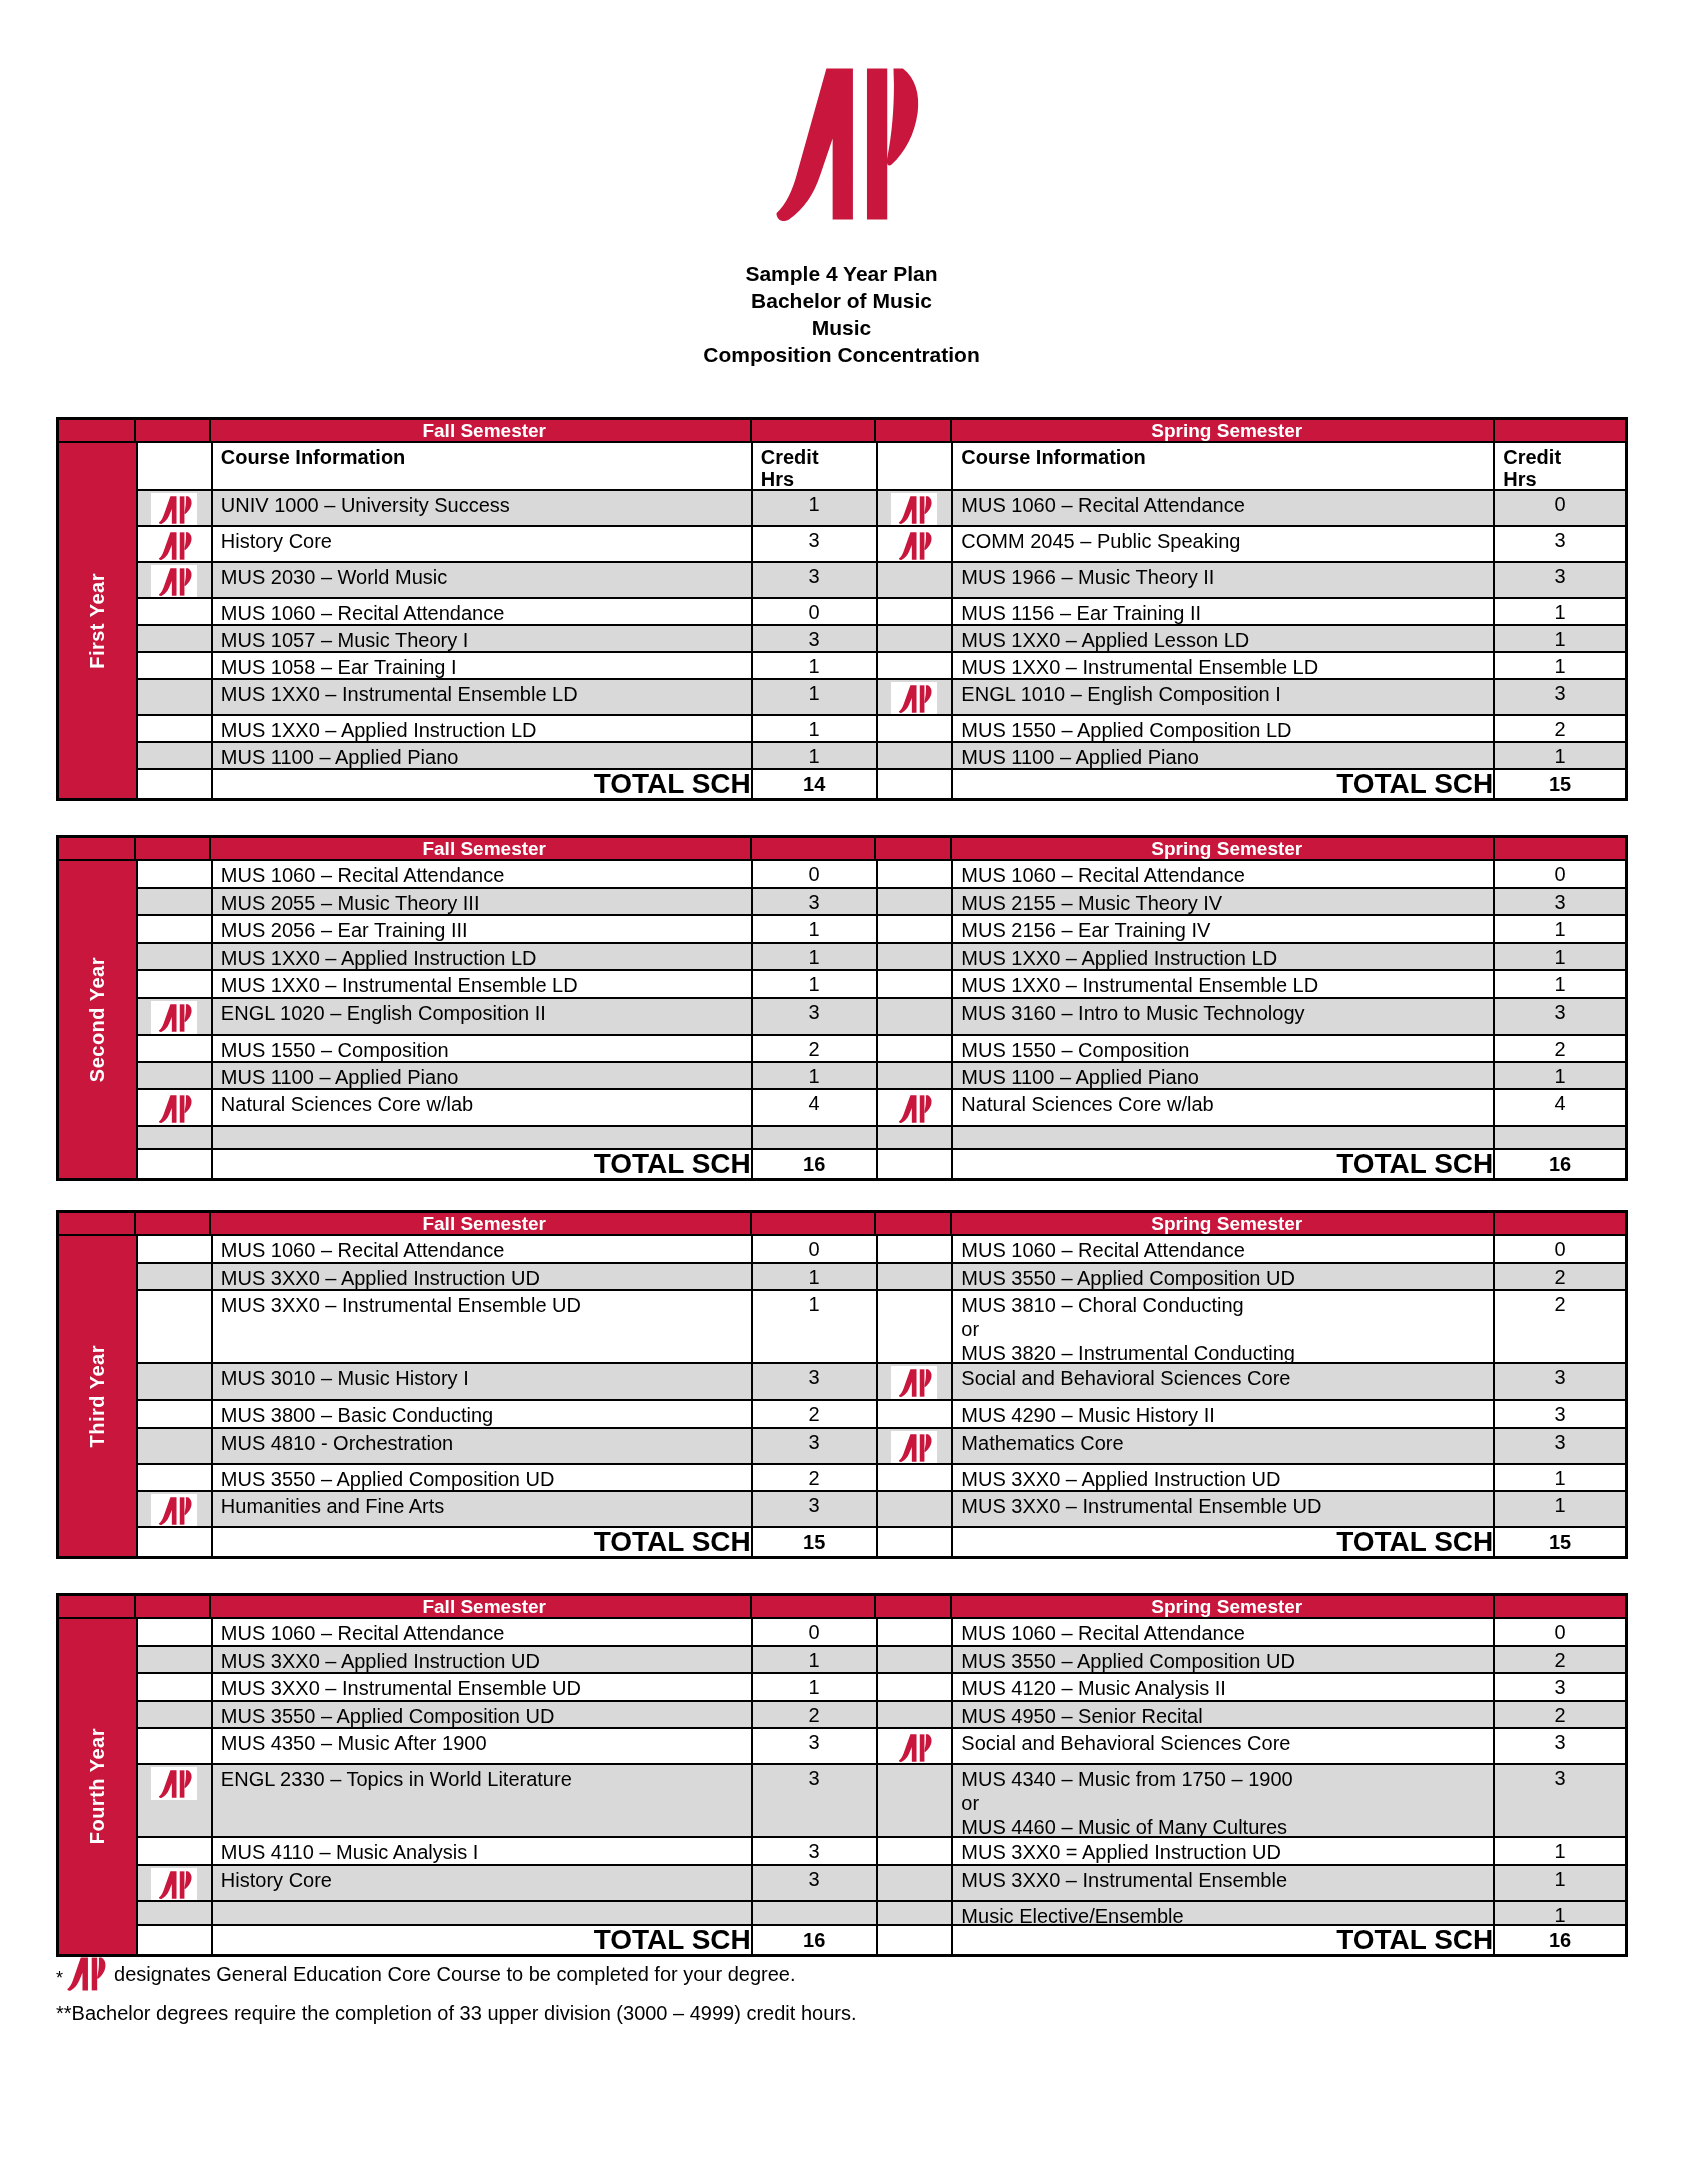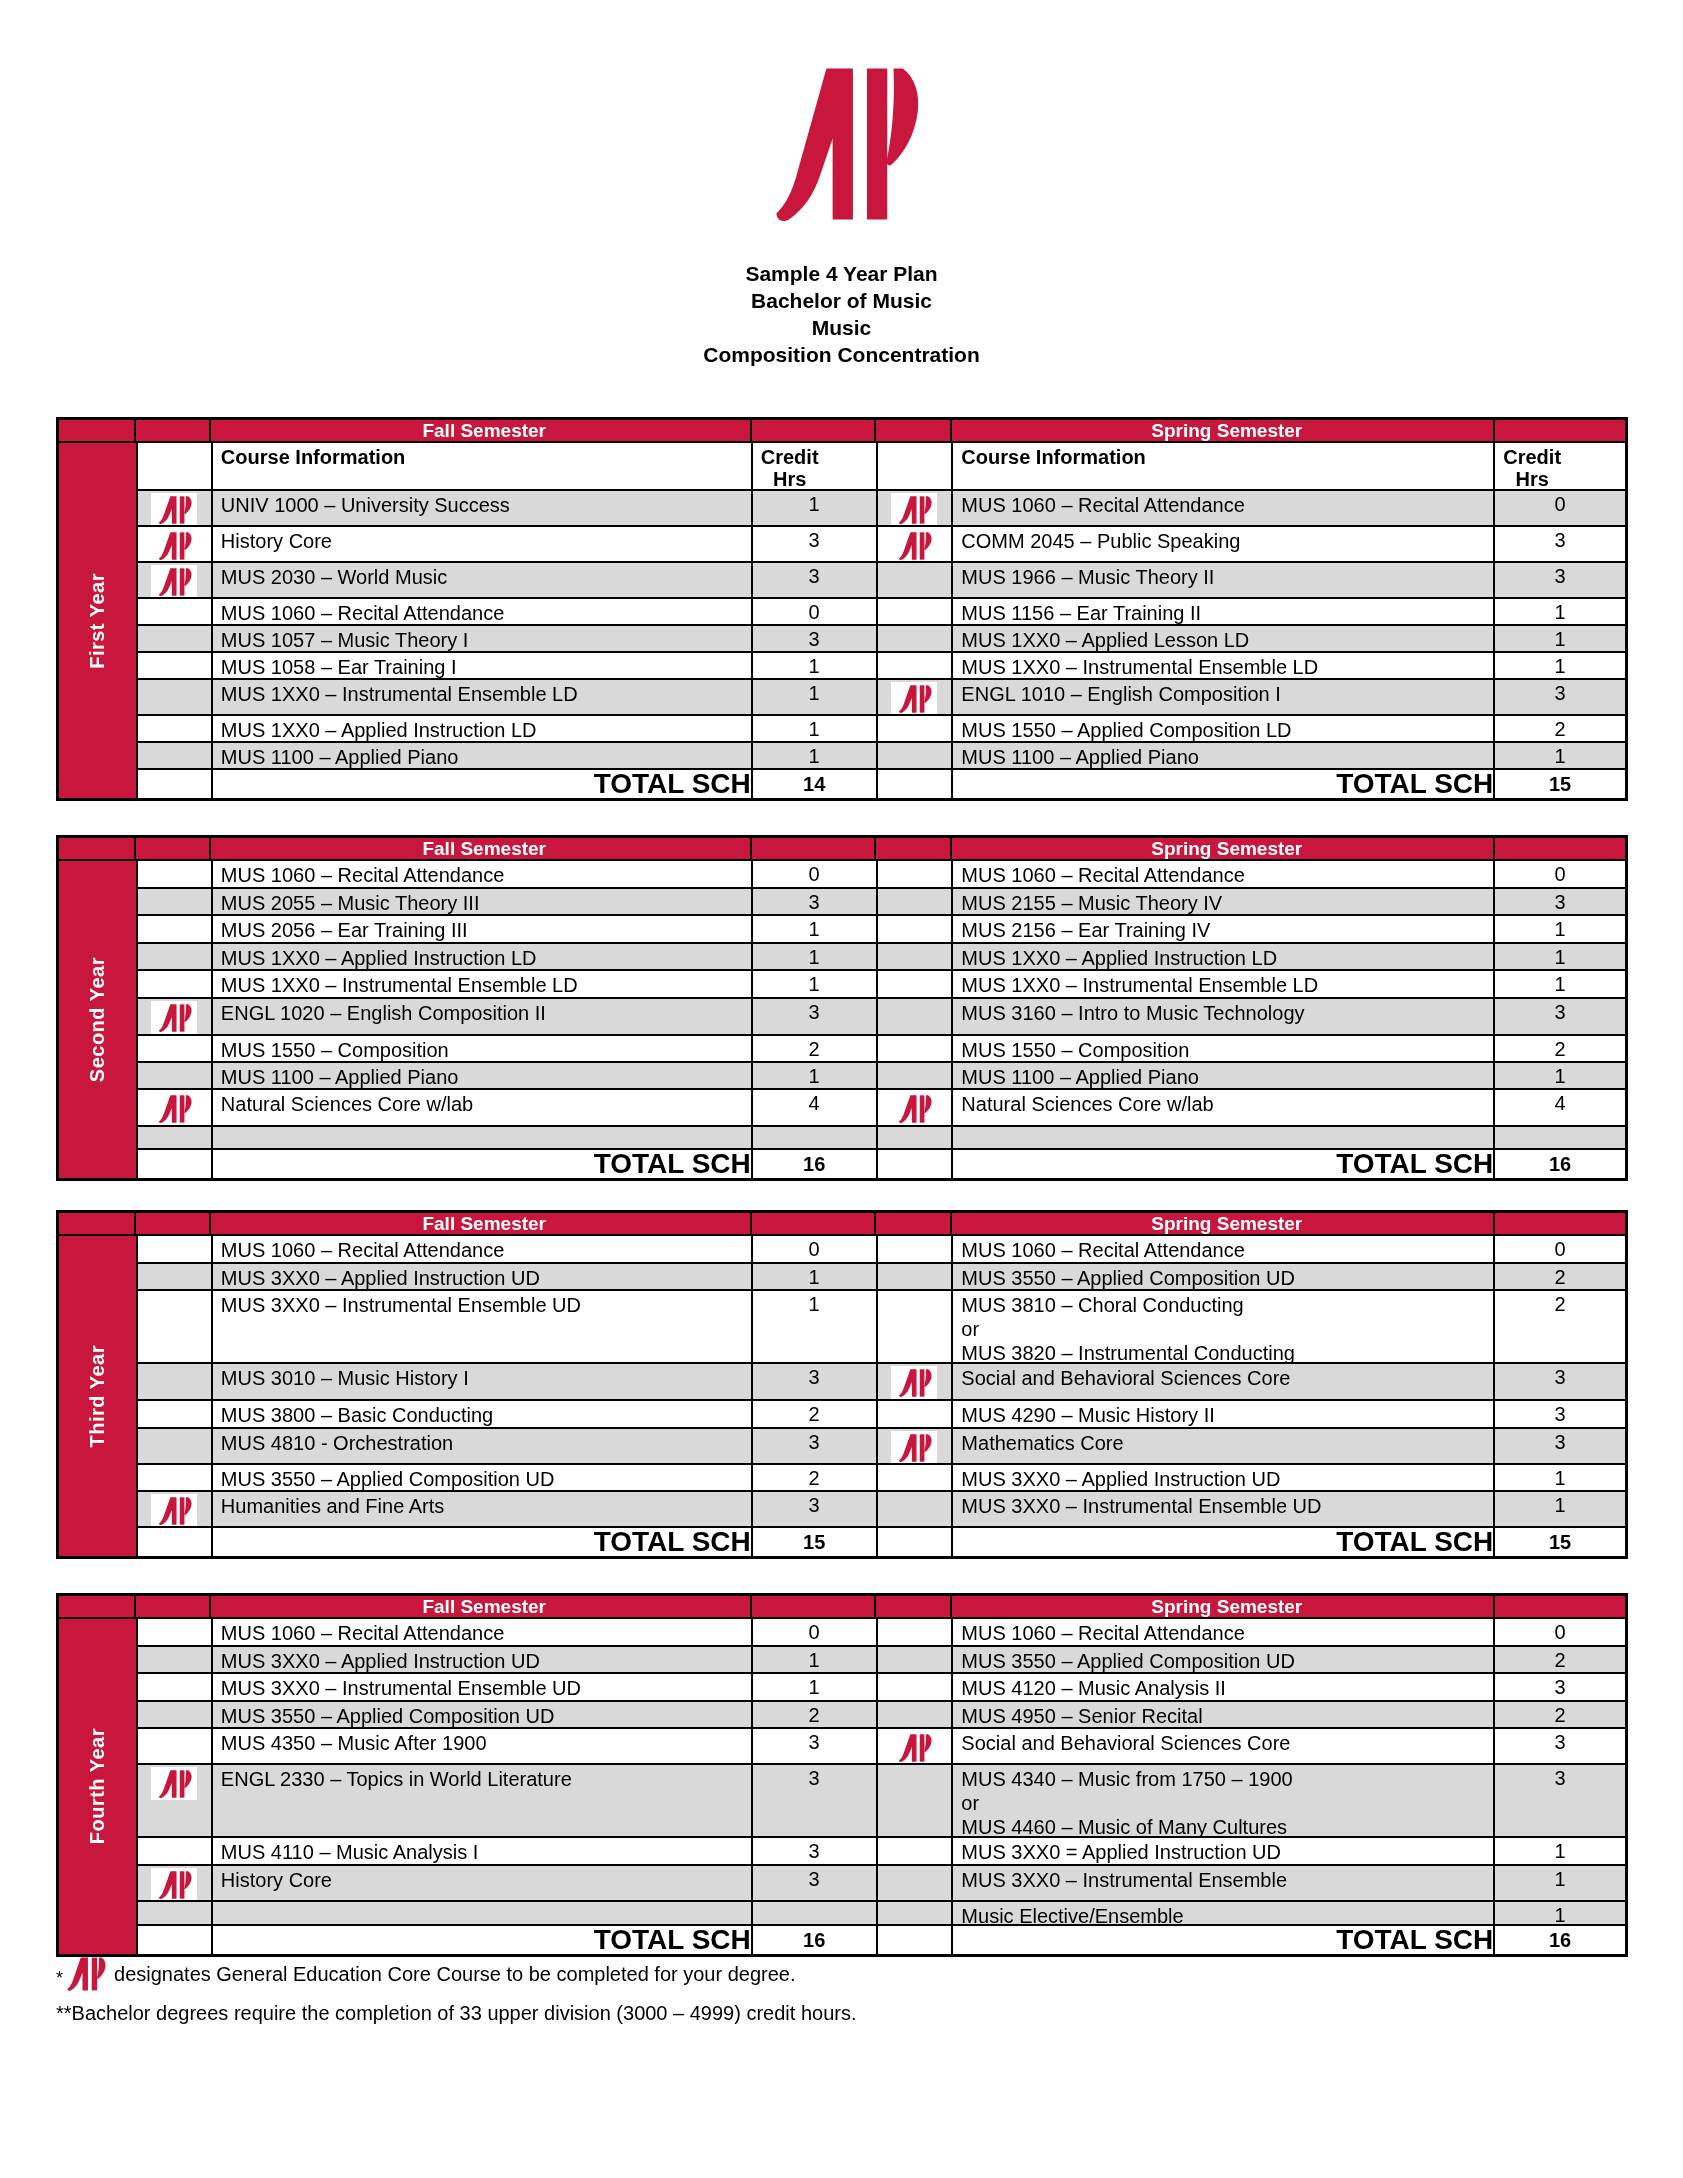--- a/index.html
+++ b/index.html
@@ -39,21 +39,21 @@
 
   .tbody{display:flex;}
   .ycell{width:77px;background:var(--red);border-right:2px solid #000;
     display:flex;align-items:center;justify-content:center;flex:0 0 auto;}
   .ycell span{writing-mode:vertical-rl;transform:rotate(180deg);
     color:#fff;font-weight:bold;font-size:20px;letter-spacing:0.5px;white-space:nowrap;}
   .rows{display:flex;flex-direction:column;flex:1 1 auto;min-width:0;}
   .rows .trow{border-bottom:2px solid #000;}
   .rows .trow:last-child{border-bottom:none;}
 
-  .subhead{height:48px;background:#fff;text-align:center;}
+  .subhead{height:48px;background:#fff;}
   .subhead .cell{align-items:flex-start;}
   .colhead{font-weight:bold;font-size:20px;padding:3px 0 0 8px;line-height:22px;white-space:pre-line;}
 
   .gray{background:var(--gray);}
   .white{background:#fff;}
 
   .ap-cell{justify-content:center;align-items:flex-start;padding-top:1px;}
   .ap-badge{width:46px;height:33px;background:#fff;display:flex;align-items:center;justify-content:center;margin-top:1px;color:var(--red);}
   .ap-badge svg{width:36px;height:30px;}
 

